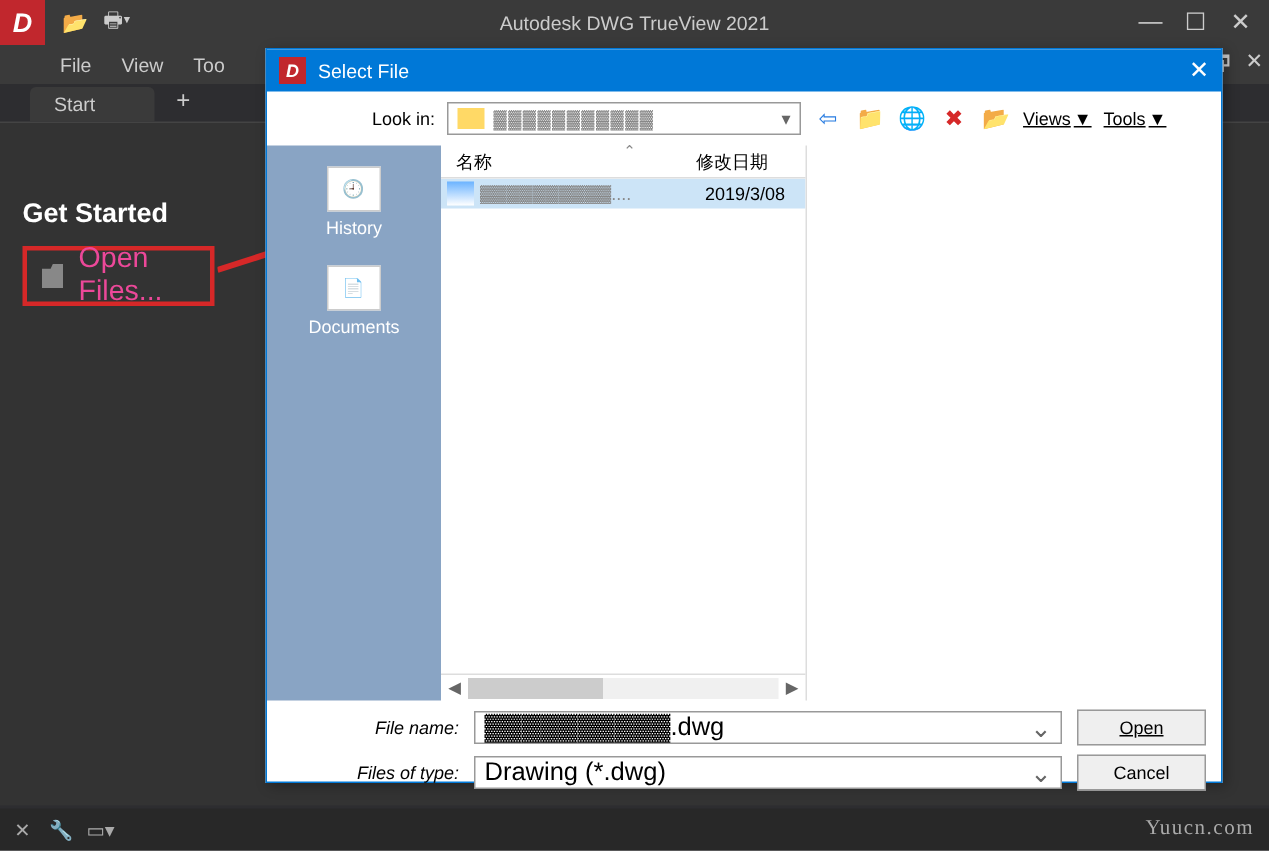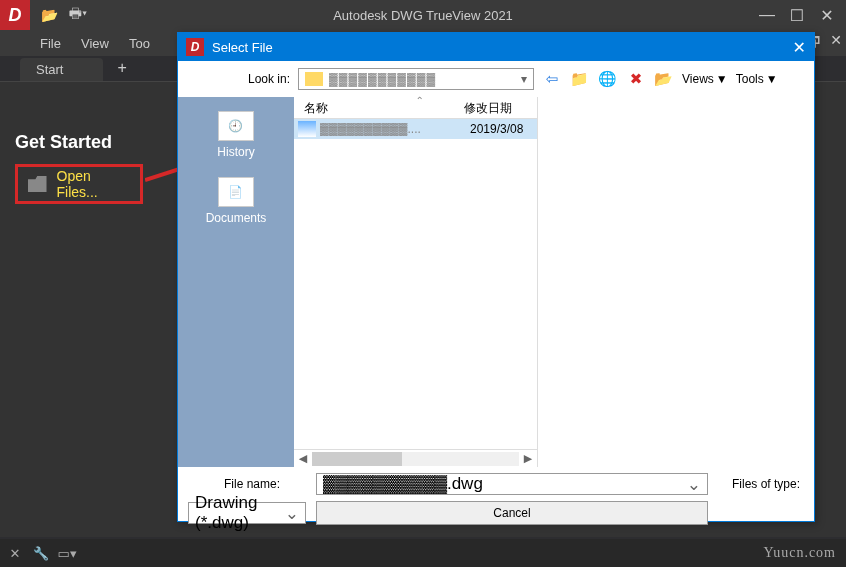--- a/index.html
+++ b/index.html
@@ -17,41 +17,41 @@
     
     .menubar { height: 26px; background: #3a3a3a; display: flex; align-items: center; padding-left: 40px; gap: 20px; color: #ccc; font-size: 13px; }
     .menu-item { cursor: pointer; }
     
     .tabbar { height: 26px; background: #2d2d30; display: flex; align-items: flex-end; padding-left: 20px; gap: 4px; border-bottom: 1px solid #444; }
     .tab { background: #3a3a3a; color: #ccc; padding: 4px 40px 4px 16px; font-size: 13px; border-radius: 4px 4px 0 0; position: relative; }
     .tab-plus { color: #ccc; padding: 4px 10px; font-size: 16px; }
     
     .content-area { position: absolute; top: 82px; left: 0; right: 0; bottom: 30px; background: #333; }
     .get-started { position: absolute; top: 50px; left: 15px; color: #ffffff; font-size: 18px; font-weight: bold; }
-    .open-files-btn { position: absolute; top: 82px; left: 15px; width: 128px; height: 40px; border: 3px solid #d62828; display: flex; align-items: center; gap: 10px; padding: 0 10px; color: #fde047; font-size: 14px; }
+    .open-files-btn { position: absolute; top: 82px; left: 15px; width: 128px; height: 40px; border: 3px solid #d62828; display: flex; align-items: center; gap: 10px; padding: 0 10px; color: #ec4899; font-size: 19px; }
     .folder-icon { width: 20px; height: 16px; background: #888; clip-path: polygon(0 20%, 40% 20%, 50% 0, 100% 0, 100% 100%, 0 100%); }
     
     
     .arrow { position: absolute; top: 118px; left: 145px; width: 180px; height: 70px; pointer-events: none; }
     
     
     .dialog { position: absolute; top: 32px; left: 177px; width: 638px; height: 490px; background: #fff; border: 1px solid #0078d7; box-shadow: 2px 2px 8px rgba(0,0,0,0.3); }
     .dlg-titlebar { height: 28px; background: #0078d7; display: flex; align-items: center; color: #fff; font-size: 13px; padding: 0 8px; }
     .dlg-icon { width: 18px; height: 18px; background: #c1272d; color: #fff; display: flex; align-items: center; justify-content: center; font-weight: bold; font-size: 12px; font-style: italic; margin-right: 8px; }
     .dlg-title { flex: 1; }
     .dlg-close { font-size: 16px; cursor: pointer; }
     
     .dlg-toolbar { height: 36px; display: flex; align-items: center; padding: 16px 8px; gap: 8px; }
     .lookin-label { font-size: 12px; margin-left: 62px; }
     .lookin-combo { width: 236px; height: 22px; border: 1px solid #999; display: flex; align-items: center; background: #fff; font-size: 12px; }
     .lookin-combo .folder-small { width: 18px; height: 14px; background: #ffd966; margin: 0 6px; }
     .lookin-combo .combo-text { flex: 1; color: #888; letter-spacing: 1px; }
     .lookin-combo .combo-arrow { width: 18px; text-align: center; color: #666; }
     .tb-icon { width: 20px; height: 20px; display: flex; align-items: center; justify-content: center; font-size: 15px; }
-    .tb-views, .tb-tools { font-size: 12px; display: flex; align-items: center; gap: 2px; }
+    .tb-views, .tb-tools { font-size: 12px; display: flex; align-items: center; gap: 2px; text-decoration: underline; }
     
     .dlg-body { display: flex; height: 370px; }
     .sidebar { width: 116px; background: #89a4c4; display: flex; flex-direction: column; align-items: center; padding-top: 14px; gap: 18px; }
     .sb-item { display: flex; flex-direction: column; align-items: center; gap: 4px; color: #fff; font-size: 12px; }
     .sb-icon { width: 36px; height: 30px; background: #fff; border: 1px solid #ccc; display: flex; align-items: center; justify-content: center; }
     
     .file-area { width: 244px; display: flex; flex-direction: column; border-right: 1px solid #ddd; }
     .file-header { height: 22px; display: flex; font-size: 12px; border-bottom: 1px solid #ddd; position: relative; }
     .file-header .col-name { width: 170px; padding-left: 10px; line-height: 22px; }
     .file-header .col-date { flex: 1; line-height: 22px; }
@@ -68,21 +68,21 @@
     
     .right-pane { flex: 1; padding: 6px 10px; display: flex; flex-direction: column; gap: 8px; }
     .group { border: 1px solid #ccc; padding: 8px; font-size: 12px; position: relative; }
     .group-label { position: absolute; top: -8px; left: 6px; background: #fff; padding: 0 4px; font-size: 12px; }
     .preview-img { width: 238px; height: 90px; background: #000; margin-top: 4px; display: flex; align-items: center; justify-content: center; }
     .preview-content { width: 100px; height: 66px; border: 2px solid #a050ff; background: radial-gradient(circle at 40% 40%, #ffeb3b 30%, #4caf50 50%, #00e5ff 70%, #000 80%); }
     .checkbox-row { display: flex; align-items: center; gap: 6px; font-size: 12px; padding: 4px; }
     .checkbox-row input { width: 14px; height: 14px; }
     
     .dlg-bottom { padding: 6px 10px; display: grid; grid-template-columns: 118px 1fr 86px; gap: 6px 10px; align-items: center; font-size: 12px; }
-    .dlg-bottom label { text-align: center; padding-left: 10px; }
+    .dlg-bottom label { text-align: right; padding-left: 10px; font-style: italic; }
     .combo { height: 22px; border: 1px solid #999; display: flex; align-items: center; padding: 0 6px; background: #fff; font-size: 17px; }
     .combo .combo-text { flex: 1; }
     .combo .combo-arrow { color: #666; }
     .dlg-btn { height: 24px; border: 1px solid #999; background: #efefef; font-size: 12px; text-align: center; line-height: 22px; }
     
     .statusbar { position: absolute; bottom: 0; left: 0; right: 0; height: 28px; background: #282828; display: flex; align-items: center; padding: 0 6px; gap: 8px; }
     .sb-ic { width: 18px; height: 18px; color: #aaa; font-size: 13px; display: flex; align-items: center; justify-content: center; }
     
     .watermark { position: absolute; bottom: 6px; right: 10px; color: #aaa; font-size: 14px; font-family: Georgia, serif; letter-spacing: 1px; pointer-events: none; }
     .bg-win-controls { position: absolute; top: 32px; right: 4px; display: flex; gap: 10px; color: #ccc; font-size: 14px; }
@@ -209,20 +209,21 @@
     </div>
 
   </div>
 
   <div class="dlg-bottom">
     <label>File name:</label>
     <div class="combo">
       <span class="combo-text">▓▓▓▓▓▓▓▓▓▓.dwg</span>
       <span class="combo-arrow">⌄</span>
     </div>
+    <div class="dlg-btn"><u>Open</u></div>
 
     <label>Files of type:</label>
     <div class="combo">
       <span class="combo-text">Drawing (*.dwg)</span>
       <span class="combo-arrow">⌄</span>
     </div>
     <div class="dlg-btn">Cancel</div>
   </div>
 </div>
 

